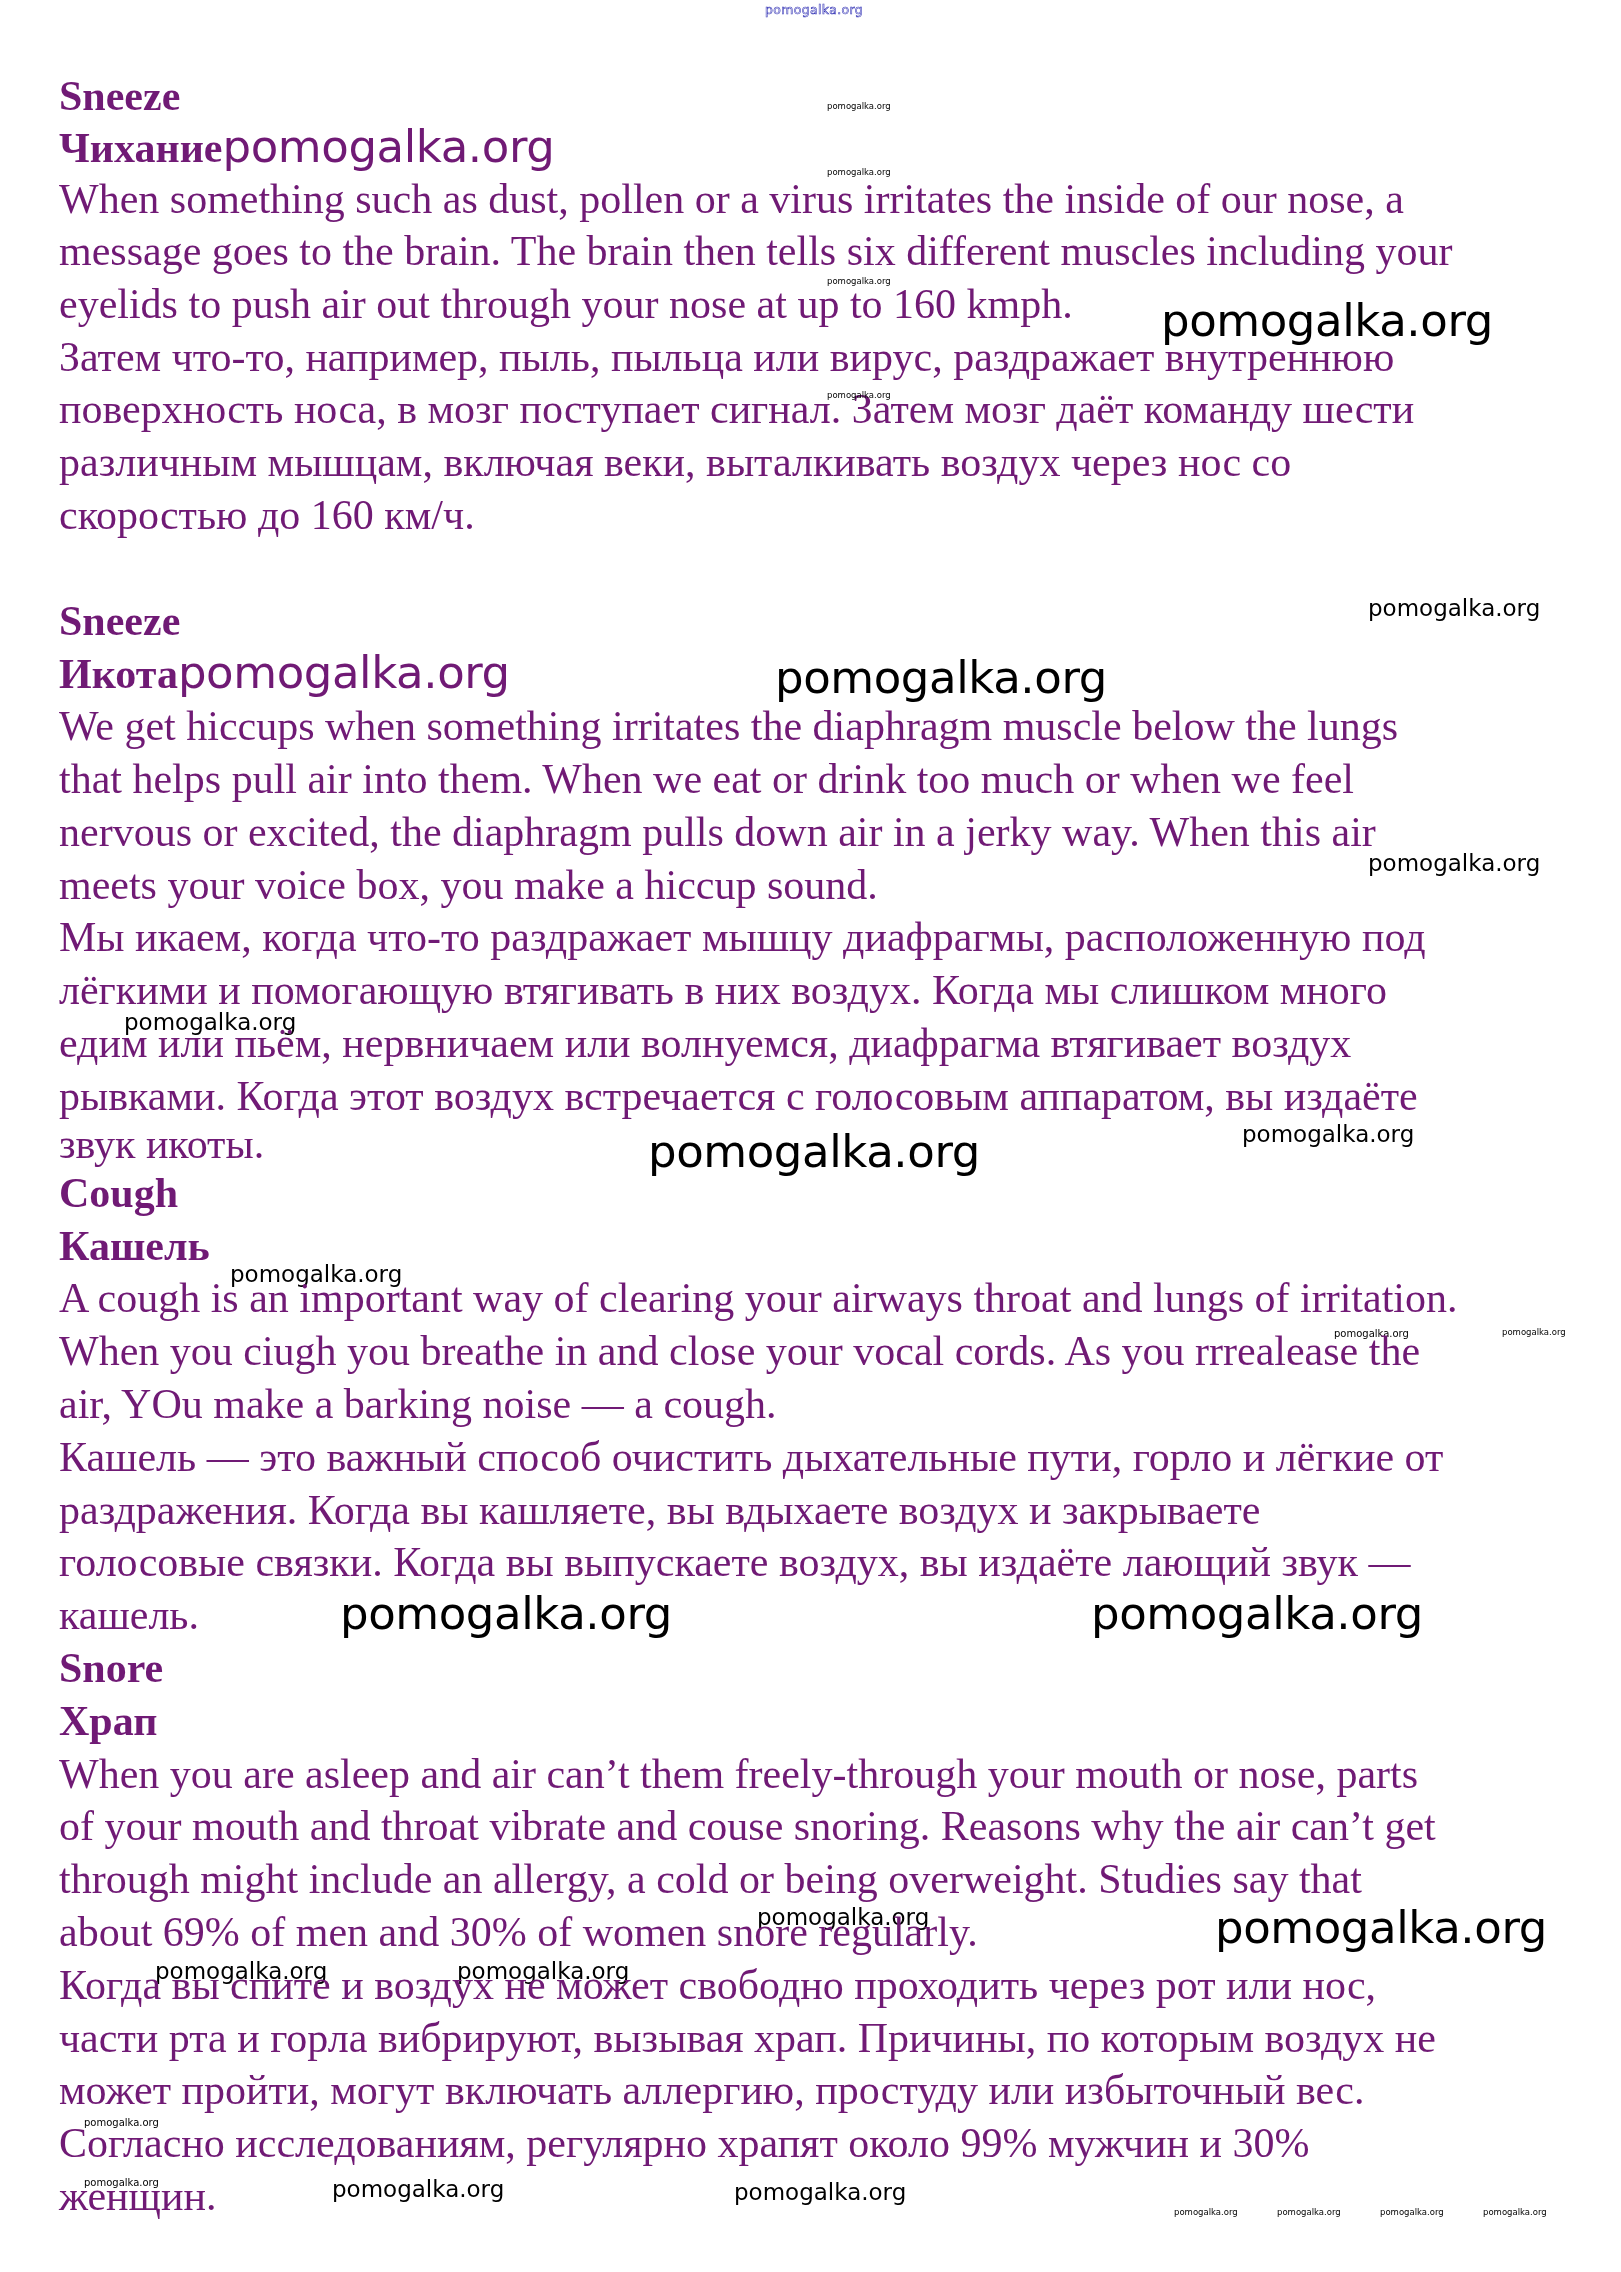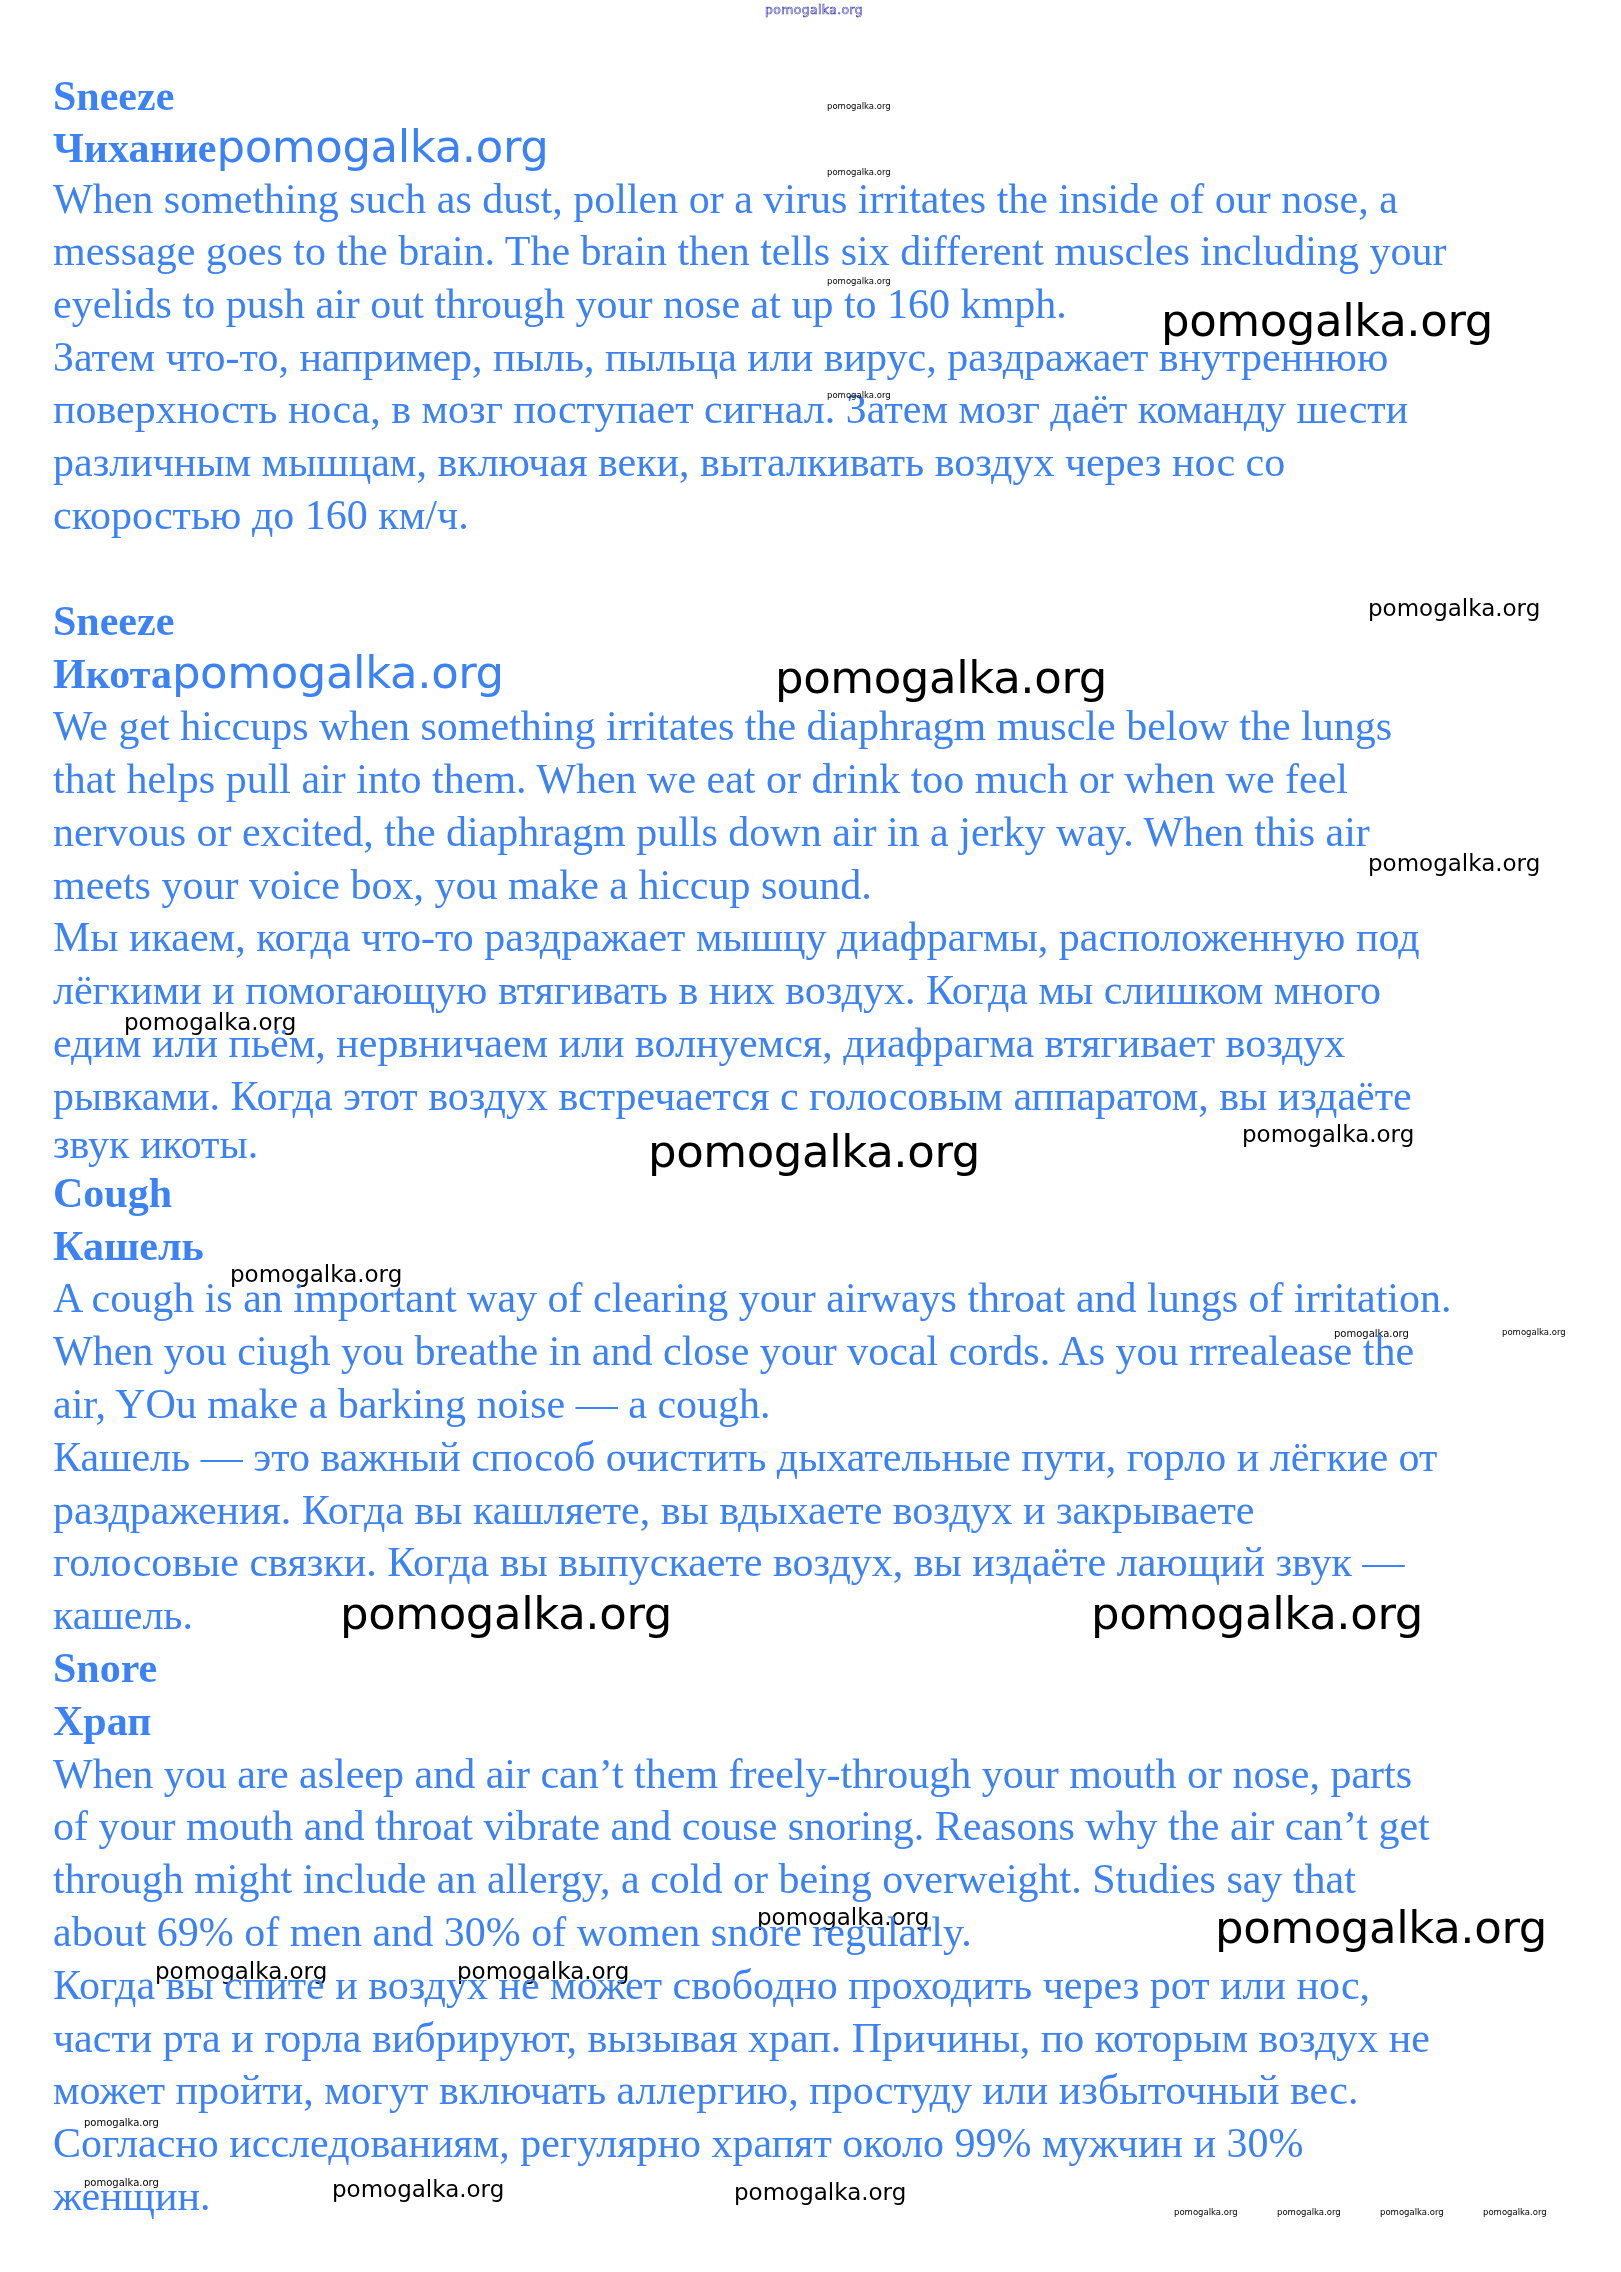--- a/index.html
+++ b/index.html
@@ -1,21 +1,21 @@
 <!DOCTYPE html>
 <html style="font-size:12.4px"><head>
 <meta charset="utf-8">
 <style>
   html, body { margin: 0; padding: 0; background: #ffffff; }
   body { width: 1622px; height: 2273px; position: relative; overflow: hidden; }
   .page { position: absolute; left: 0; top: 0; width: 1622px; height: 2273px; background: #fff; }
   .line {
-    position: absolute; left: 53px; white-space: nowrap;
+    position: absolute; left: 59px; white-space: nowrap;
     font-family: "Liberation Serif", "DejaVu Serif", serif;
-    font-size: 42px; line-height: 1; color: #3b82f6;
+    font-size: 42px; line-height: 1; color: #701a75;
     transform: translateY(-80%);
   }
   .heading { font-weight: bold; }
   .wm {
     position: absolute; white-space: nowrap;
     font-family: "DejaVu Sans", "Liberation Sans", sans-serif;
     color: #000; line-height: 1; transform: translateY(-80%);
   }
   .wm-big { font-size: 45px; font-weight: 500; letter-spacing: -0.4px; }
   .wm-mid { font-size: 23px; }

